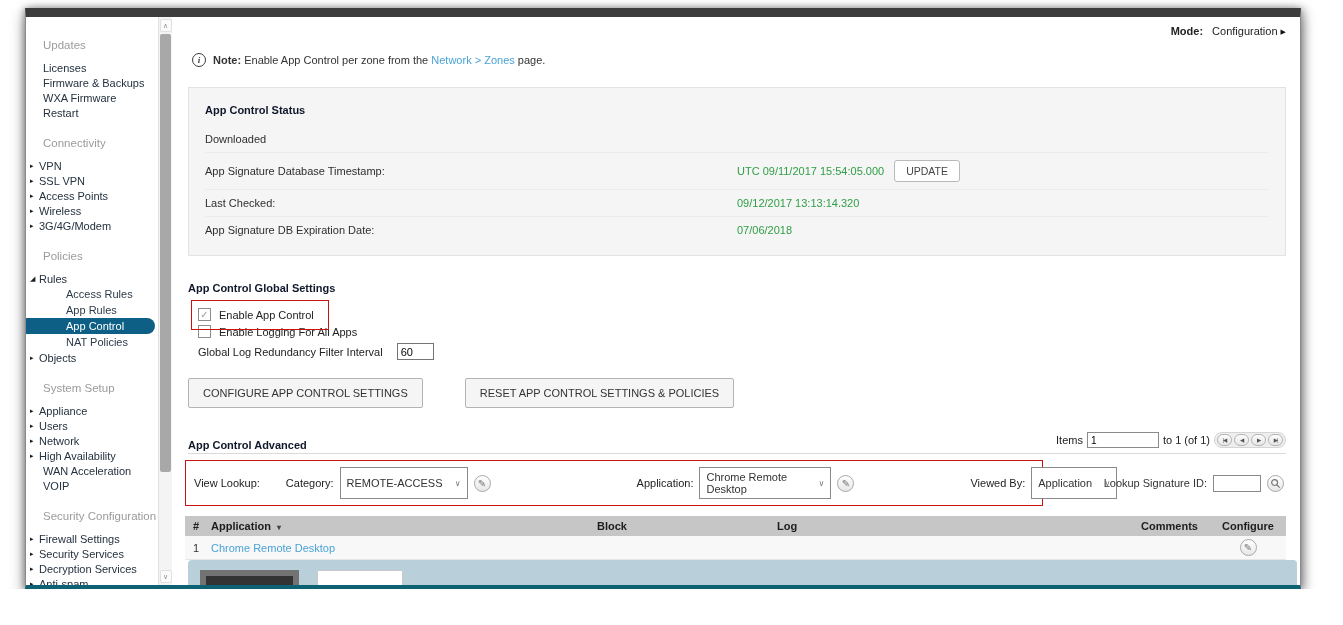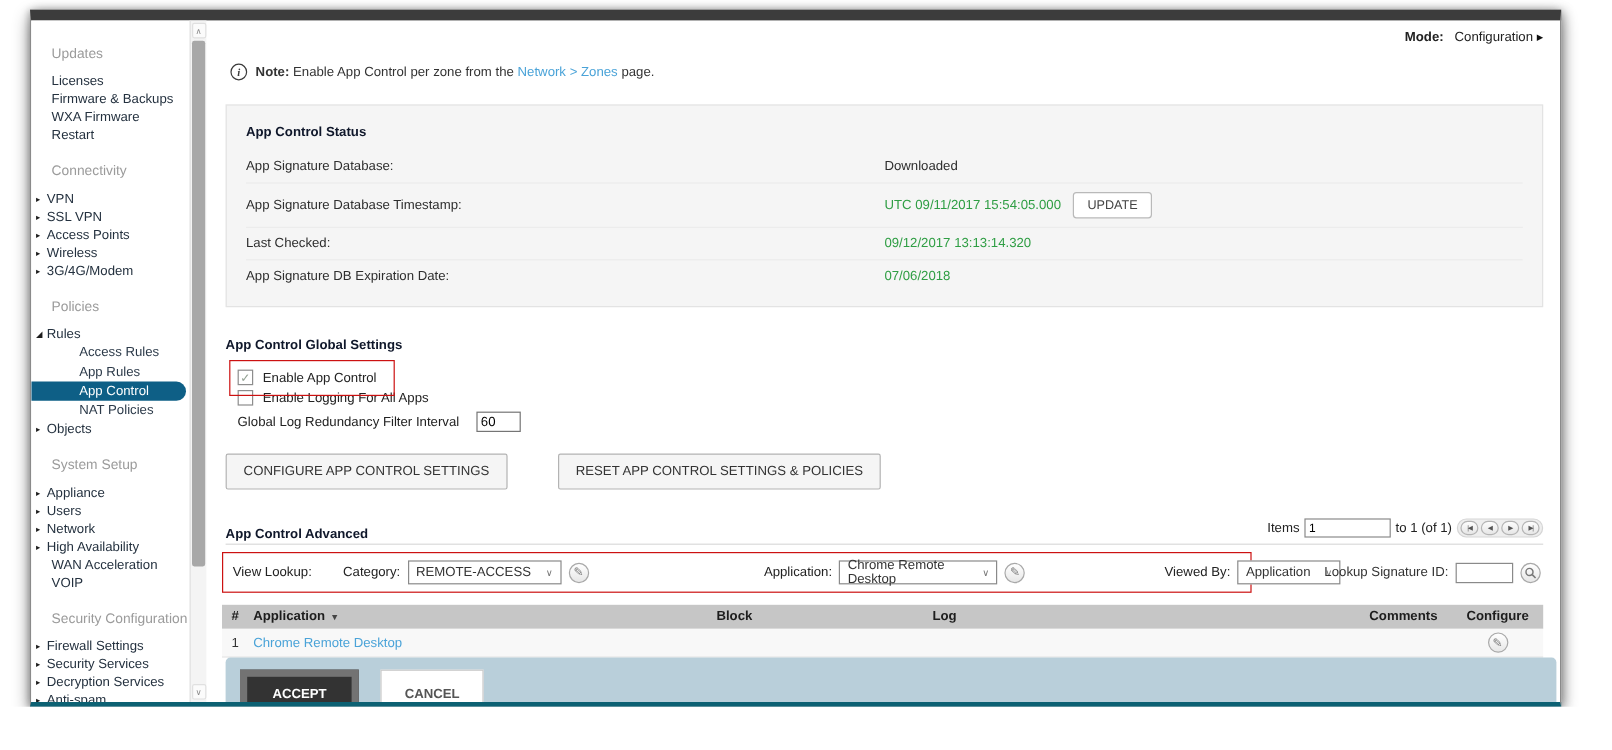--- a/index.html
+++ b/index.html
@@ -70,21 +70,21 @@
   .adv-title { margin:0; }
   .items-pager { display:flex; align-items:center; gap:4px; padding-bottom:3px; color:#222; }
   .items-input { width:72px; height:16px; border:1px solid #8a8a8a; padding:1px 3px; font-family:inherit; font-size:10px; }
   .pager { display:flex; gap:2px; background:#eee; border:1px solid #d5d5d5; border-radius:8px; padding:1px 2px; }
   .pill { width:15px; height:12px; border:1px solid #b5b5b5; border-radius:6px; background:linear-gradient(#fdfdfd,#e6e6e6);
           font-size:5.5px; letter-spacing:-1px; display:flex; align-items:center; justify-content:center; color:#555; cursor:pointer; }
 
   .filter-area { display:flex; align-items:center; margin:6px 14px 0 13px; }
   .filter-box { border:1px solid #cc1111; display:flex; align-items:center; padding:6px 8px; width:858px; flex:none; }
   .flabel { color:#222; flex:none; }
-  .sel { border:1px solid #8a8a8a; background:#fff; height:20px; display:inline-flex; align-items:center;
+  .sel { border:1px solid #8a8a8a; background:#fff; height:32px; display:inline-flex; align-items:center;
          padding:0 6px; margin-left:6px; cursor:pointer; flex:none; }
   .sel .sel-text { flex:1; }
   .sel .chev { margin-left:10px; font-size:8px; color:#777; }
   .round-icon { width:17px; height:17px; border-radius:50%; border:1px solid #a8a8a8; background:linear-gradient(#ffffff,#e7e7e7);
                 display:inline-flex; align-items:center; justify-content:center; font-size:10px; color:#777; margin-left:6px; cursor:pointer; flex:none; }
   .lookup { margin-left:auto; display:flex; align-items:center; gap:6px; padding-right:2px; }
   .lookup-input { width:48px; height:17px; border:1px solid #8a8a8a; padding:1px 3px; font-family:inherit; }
 
   .grid { margin:10px 14px 0 13px; }
   .thead, .trow { display:grid; grid-template-columns:26px 386px 180px 350px 85px 72px; align-items:center; }
@@ -229,21 +229,20 @@
           <span class="note-label">Note:</span>
           <span>Enable App Control per zone from the</span>
           <span class="link">Network &gt; Zones</span>
           <span>page.</span>
         </span>
       </div>
 
       <div class="panel">
         <h2 class="section-title">App Control Status</h2>
         <div class="status-row">
-          <span class="status-label">App Signature Database:</span>
           <span class="status-value">Downloaded</span>
         </div>
         <div class="status-row">
           <span class="status-label">App Signature Database Timestamp:</span>
           <span class="status-value green">UTC 09/11/2017 15:54:05.000</span>
           <button class="update-btn">UPDATE</button>
         </div>
         <div class="status-row">
           <span class="status-label">Last Checked:</span>
           <span class="status-value green">09/12/2017 13:13:14.320</span>

